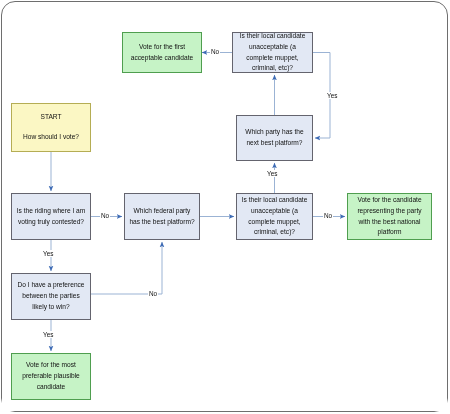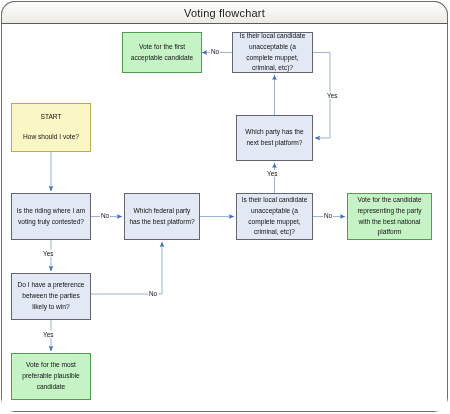--- a/index.html
+++ b/index.html
@@ -100,23 +100,20 @@
     white-space: nowrap;
   }
 </style>
 </head>
 <body>
 
 <div id="window">
 
   <div id="window-frame"></div>
 
-  <div id="titlebar">
-    <span id="title-text">Voting flowchart</span>
-  </div>
 
   <div id="canvas"></div>
 
   <svg id="edges" viewBox="0 0 450 414" width="450" height="414">
     <defs>
       <marker id="arrow" markerWidth="7" markerHeight="7" refX="5.4" refY="3" orient="auto" markerUnits="userSpaceOnUse">
         <path d="M0,0.6 L5.6,3 L0,5.4 L1.4,3 Z" fill="#3d6bb5"></path>
       </marker>
     </defs>
     <g stroke="#9bb3d4" stroke-width="1" fill="none">

